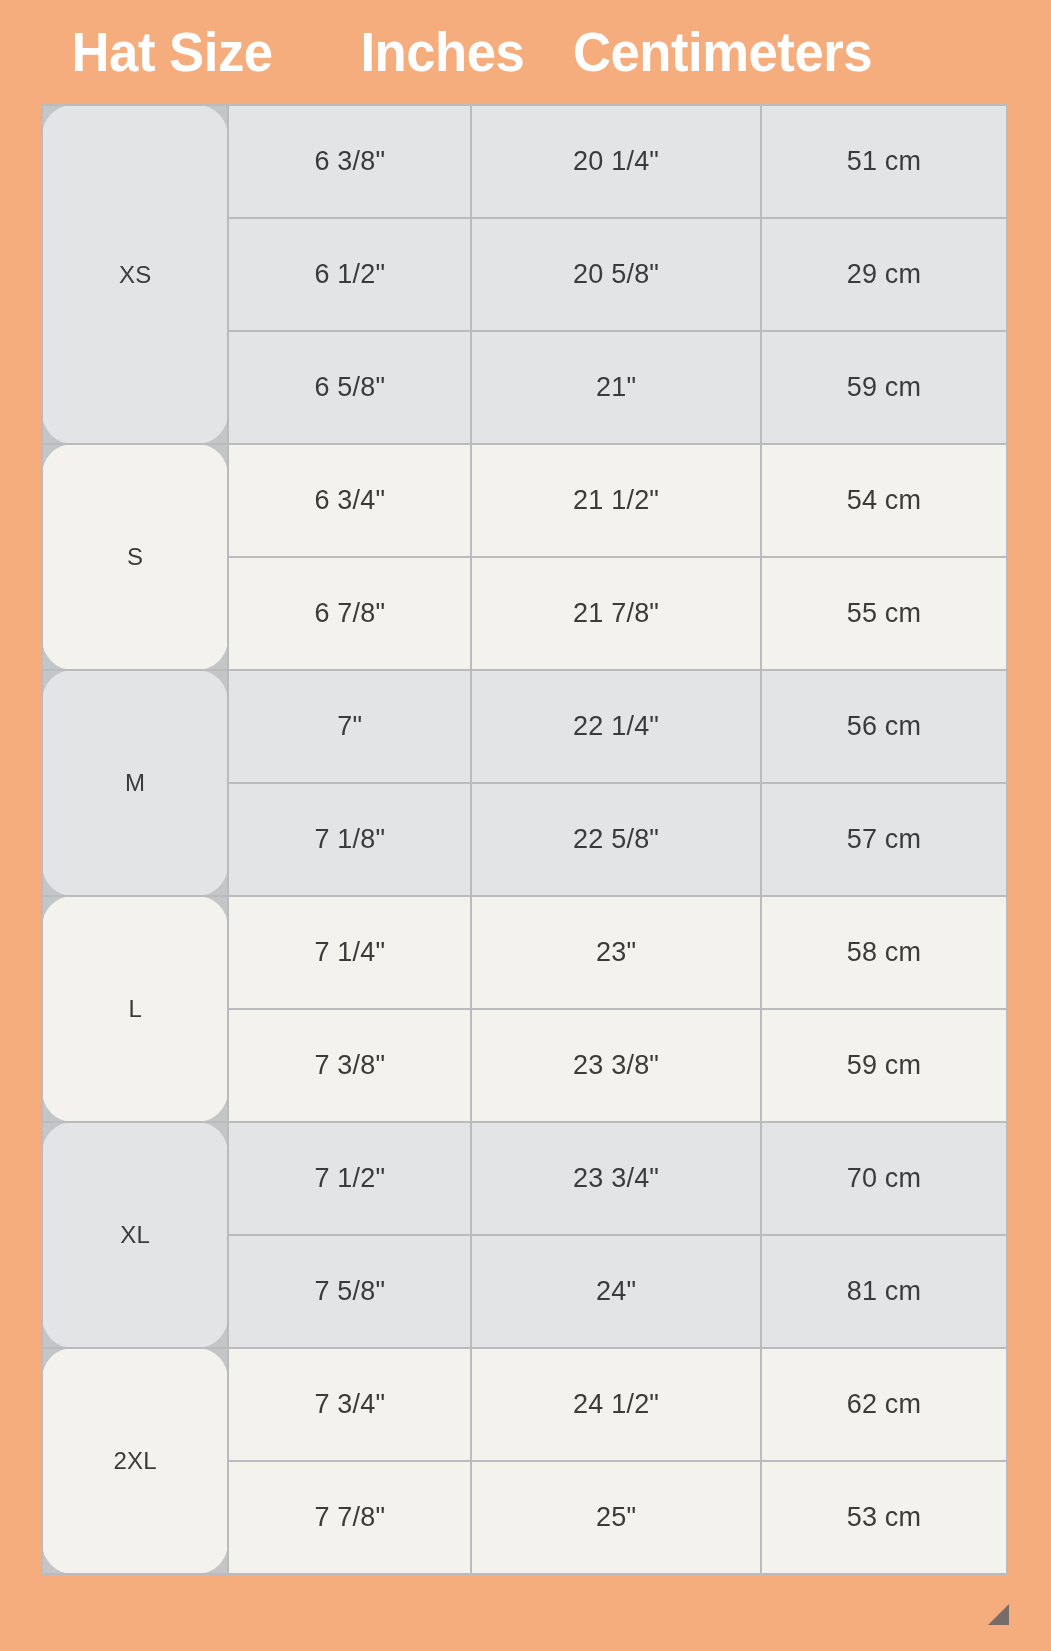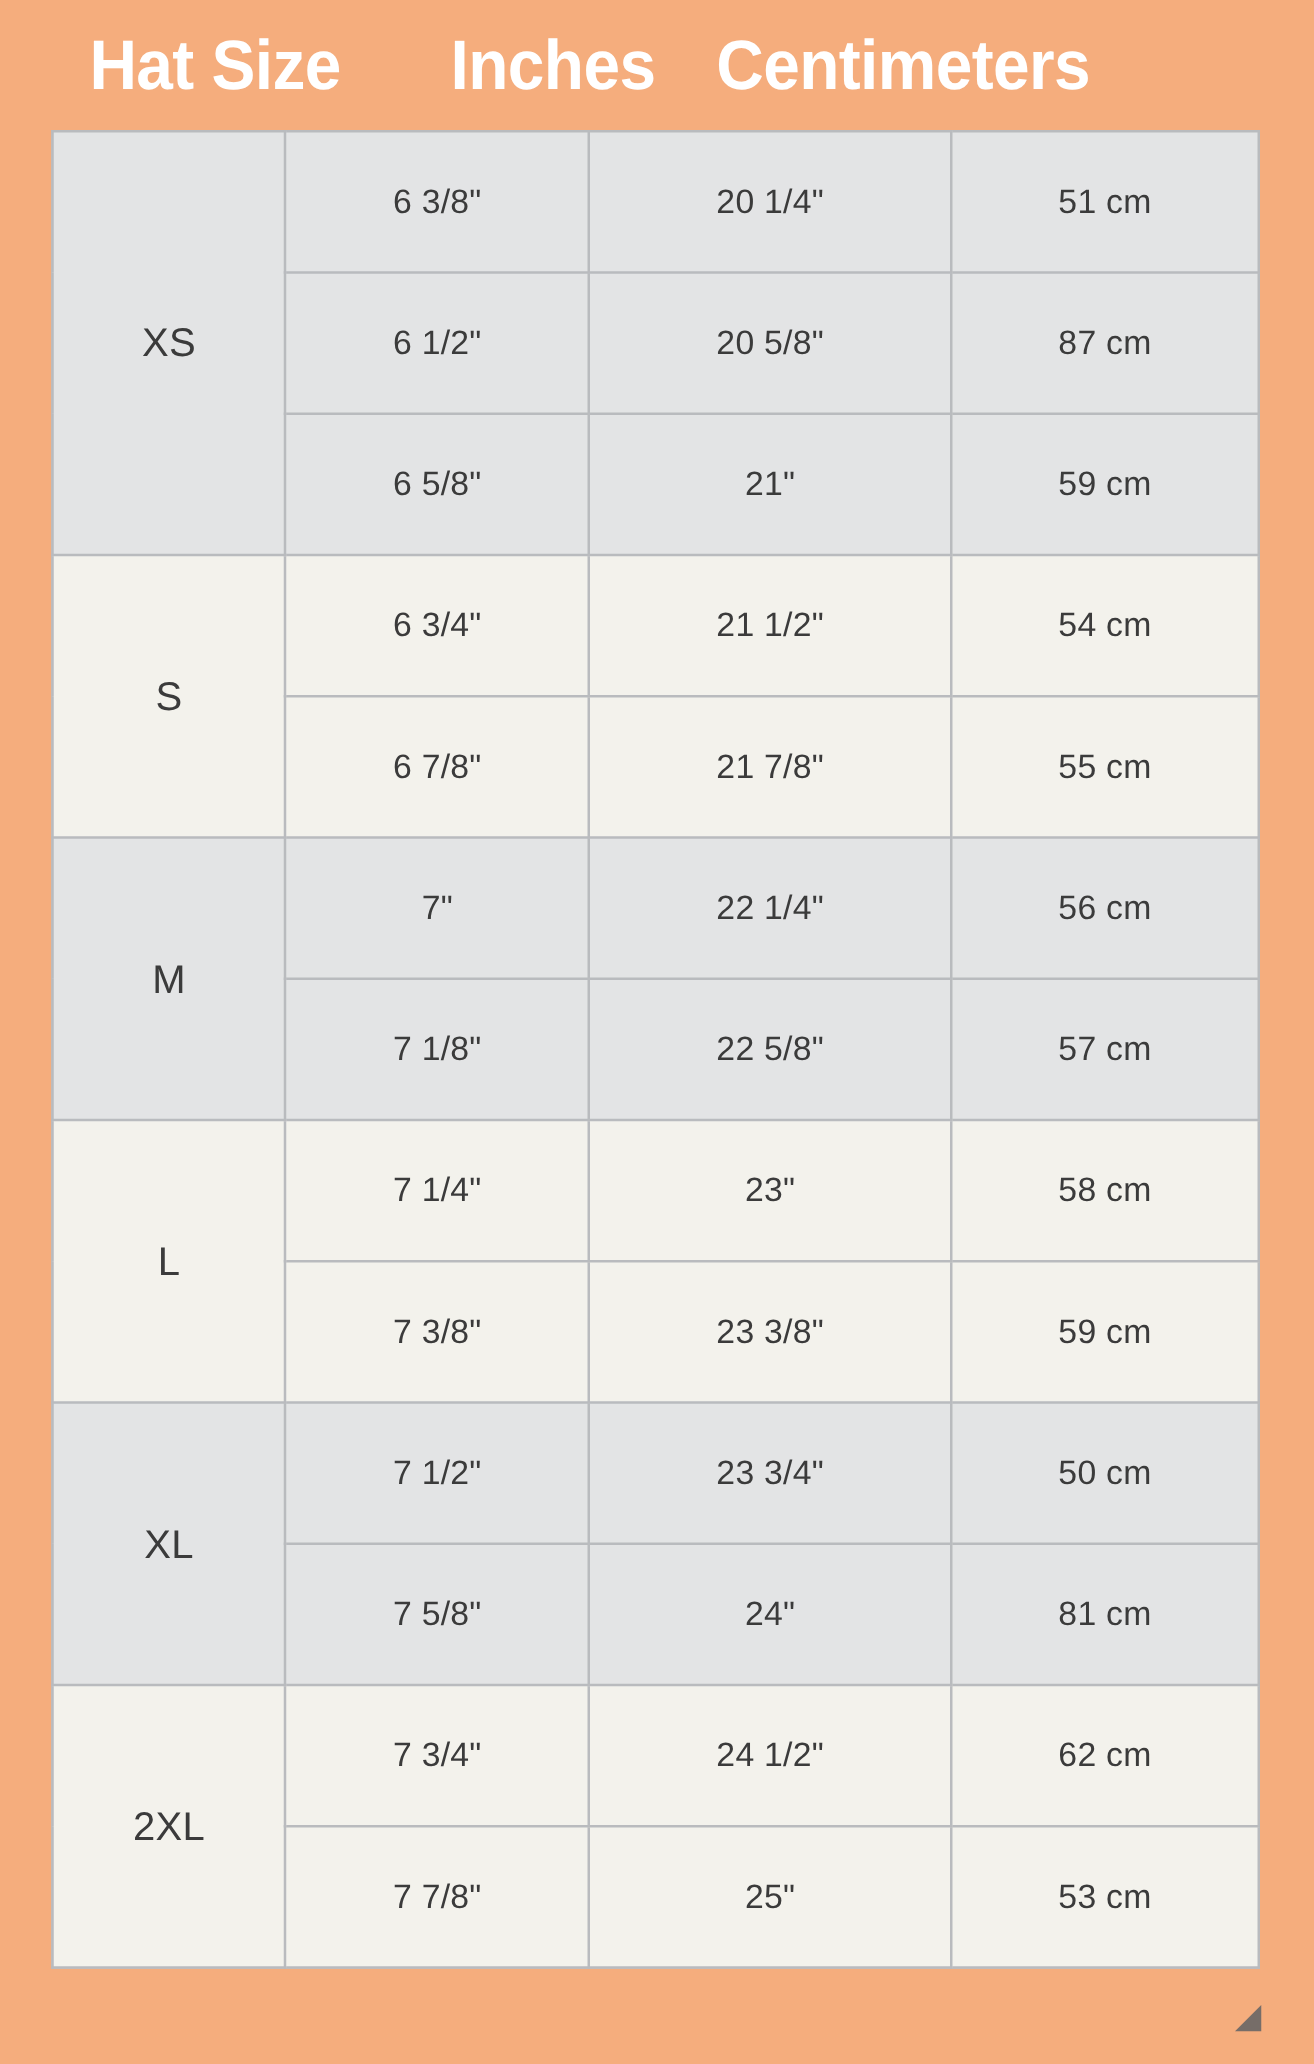--- a/index.html
+++ b/index.html
@@ -58,21 +58,22 @@
     text-align: center;
     vertical-align: middle;
     color: #3b3b3b;
     font-size: 27px;
     font-family: "Liberation Sans", sans-serif;
     font-weight: 400;
     letter-spacing: 0.2px;
     height: 111px;
   }
   .size-table td.size-label {
-    font-size: 32px;
+    font-size: 24px;
+    border-radius: 31px;
   }
   
   .col-size   { width: 184px; }
   .col-hat    { width: 240px; }
   .col-inch   { width: 286px; }
   .col-cm     { width: 243px; }
 
   
   tr.band-gray  td { background: #e3e4e5; }
   tr.band-cream td { background: #f3f2ec; }
@@ -111,21 +112,21 @@
   <tbody>
       <tr class="band-gray">
         <td class="size-label band-gray-cell" rowspan="3">XS</td>
         <td class="band-gray-cell">6 3/8"</td>
         <td class="band-gray-cell">20 1/4"</td>
         <td class="band-gray-cell">51 cm</td>
       </tr>
       <tr class="band-gray">
         <td class="band-gray-cell">6 1/2"</td>
         <td class="band-gray-cell">20 5/8"</td>
-        <td class="band-gray-cell">87 cm</td>
+        <td class="band-gray-cell">29 cm</td>
       </tr>
       <tr class="band-gray">
         <td class="band-gray-cell">6 5/8"</td>
         <td class="band-gray-cell">21"</td>
         <td class="band-gray-cell">59 cm</td>
       </tr>
       <tr class="band-cream">
         <td class="size-label band-cream-cell" rowspan="2">S</td>
         <td class="band-cream-cell">6 3/4"</td>
         <td class="band-cream-cell">21 1/2"</td>
@@ -155,21 +156,21 @@
       </tr>
       <tr class="band-cream">
         <td class="band-cream-cell">7 3/8"</td>
         <td class="band-cream-cell">23 3/8"</td>
         <td class="band-cream-cell">59 cm</td>
       </tr>
       <tr class="band-gray">
         <td class="size-label band-gray-cell" rowspan="2">XL</td>
         <td class="band-gray-cell">7 1/2"</td>
         <td class="band-gray-cell">23 3/4"</td>
-        <td class="band-gray-cell">50 cm</td>
+        <td class="band-gray-cell">70 cm</td>
       </tr>
       <tr class="band-gray">
         <td class="band-gray-cell">7 5/8"</td>
         <td class="band-gray-cell">24"</td>
         <td class="band-gray-cell">81 cm</td>
       </tr>
       <tr class="band-cream">
         <td class="size-label band-cream-cell" rowspan="2">2XL</td>
         <td class="band-cream-cell">7 3/4"</td>
         <td class="band-cream-cell">24 1/2"</td>

